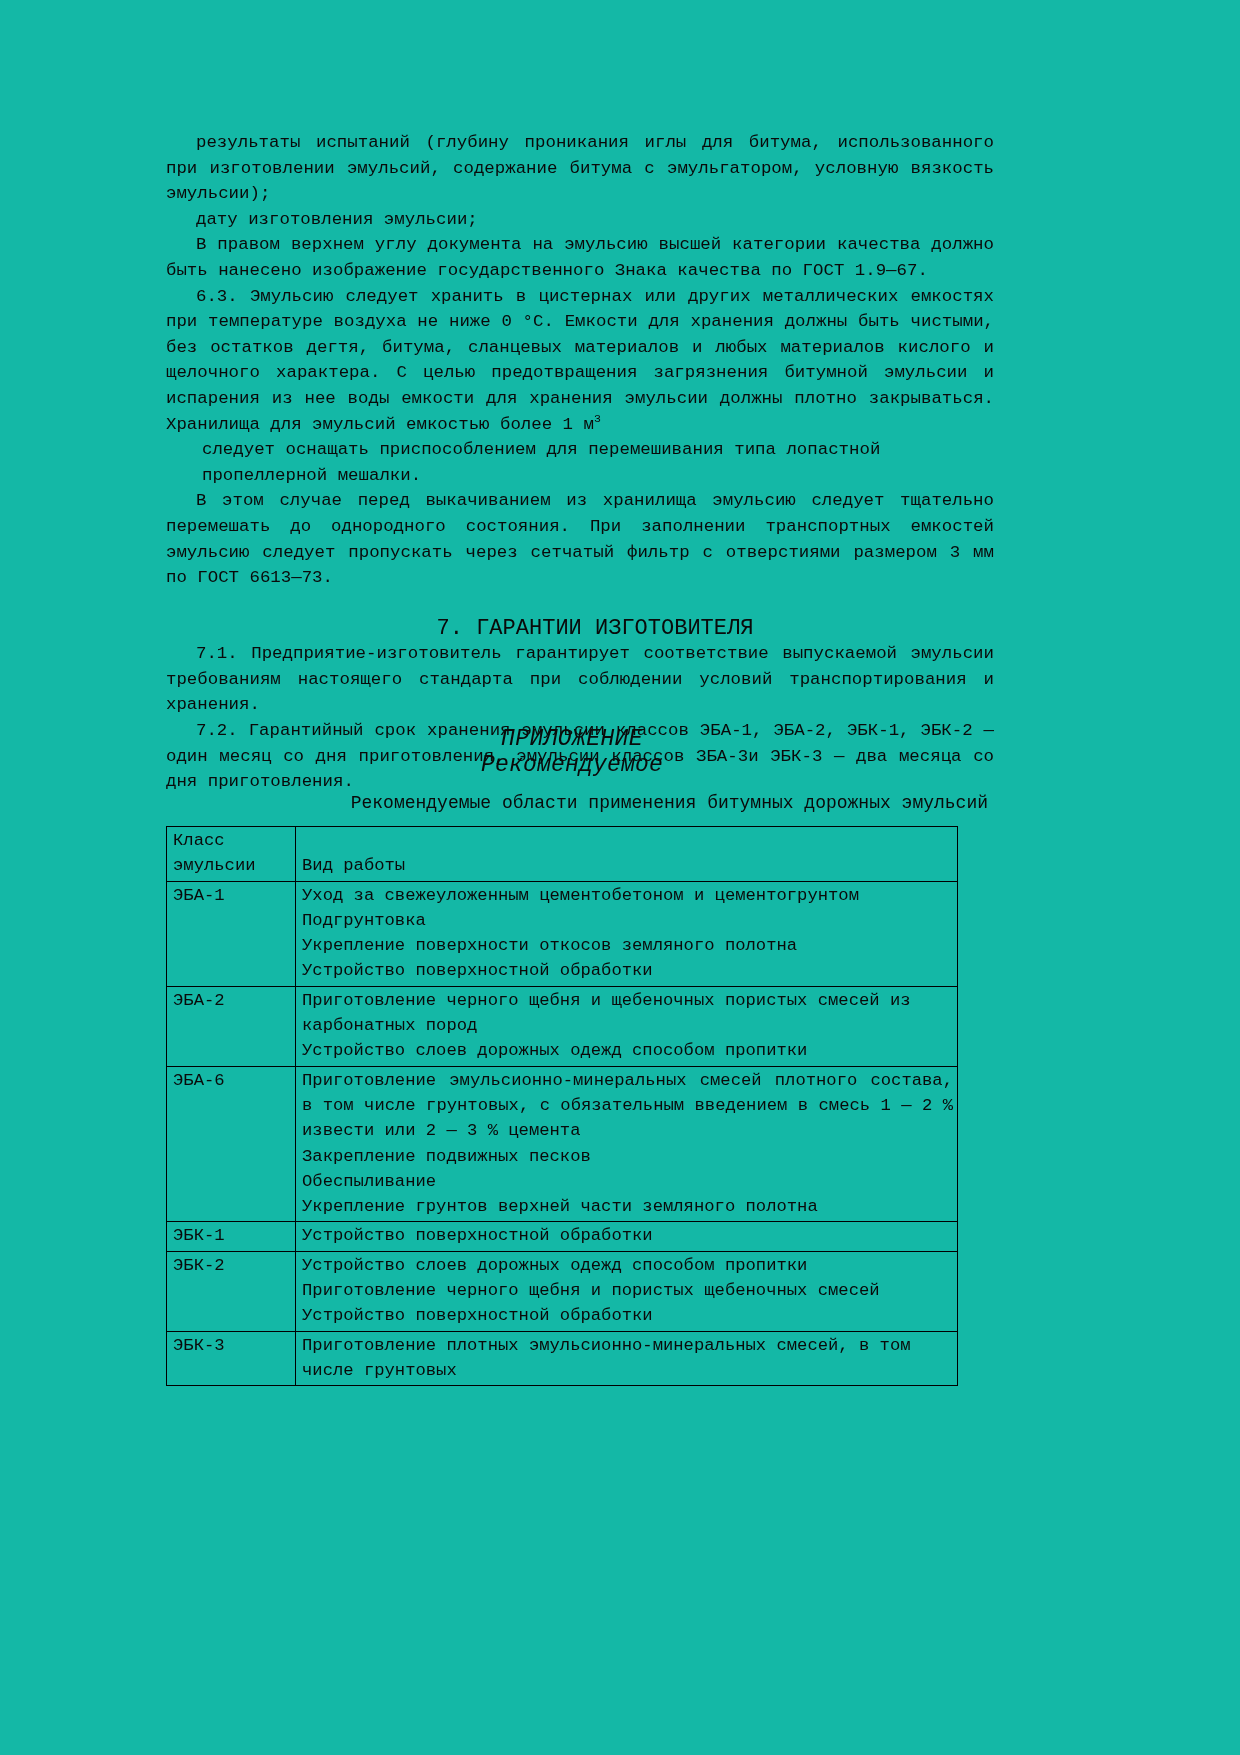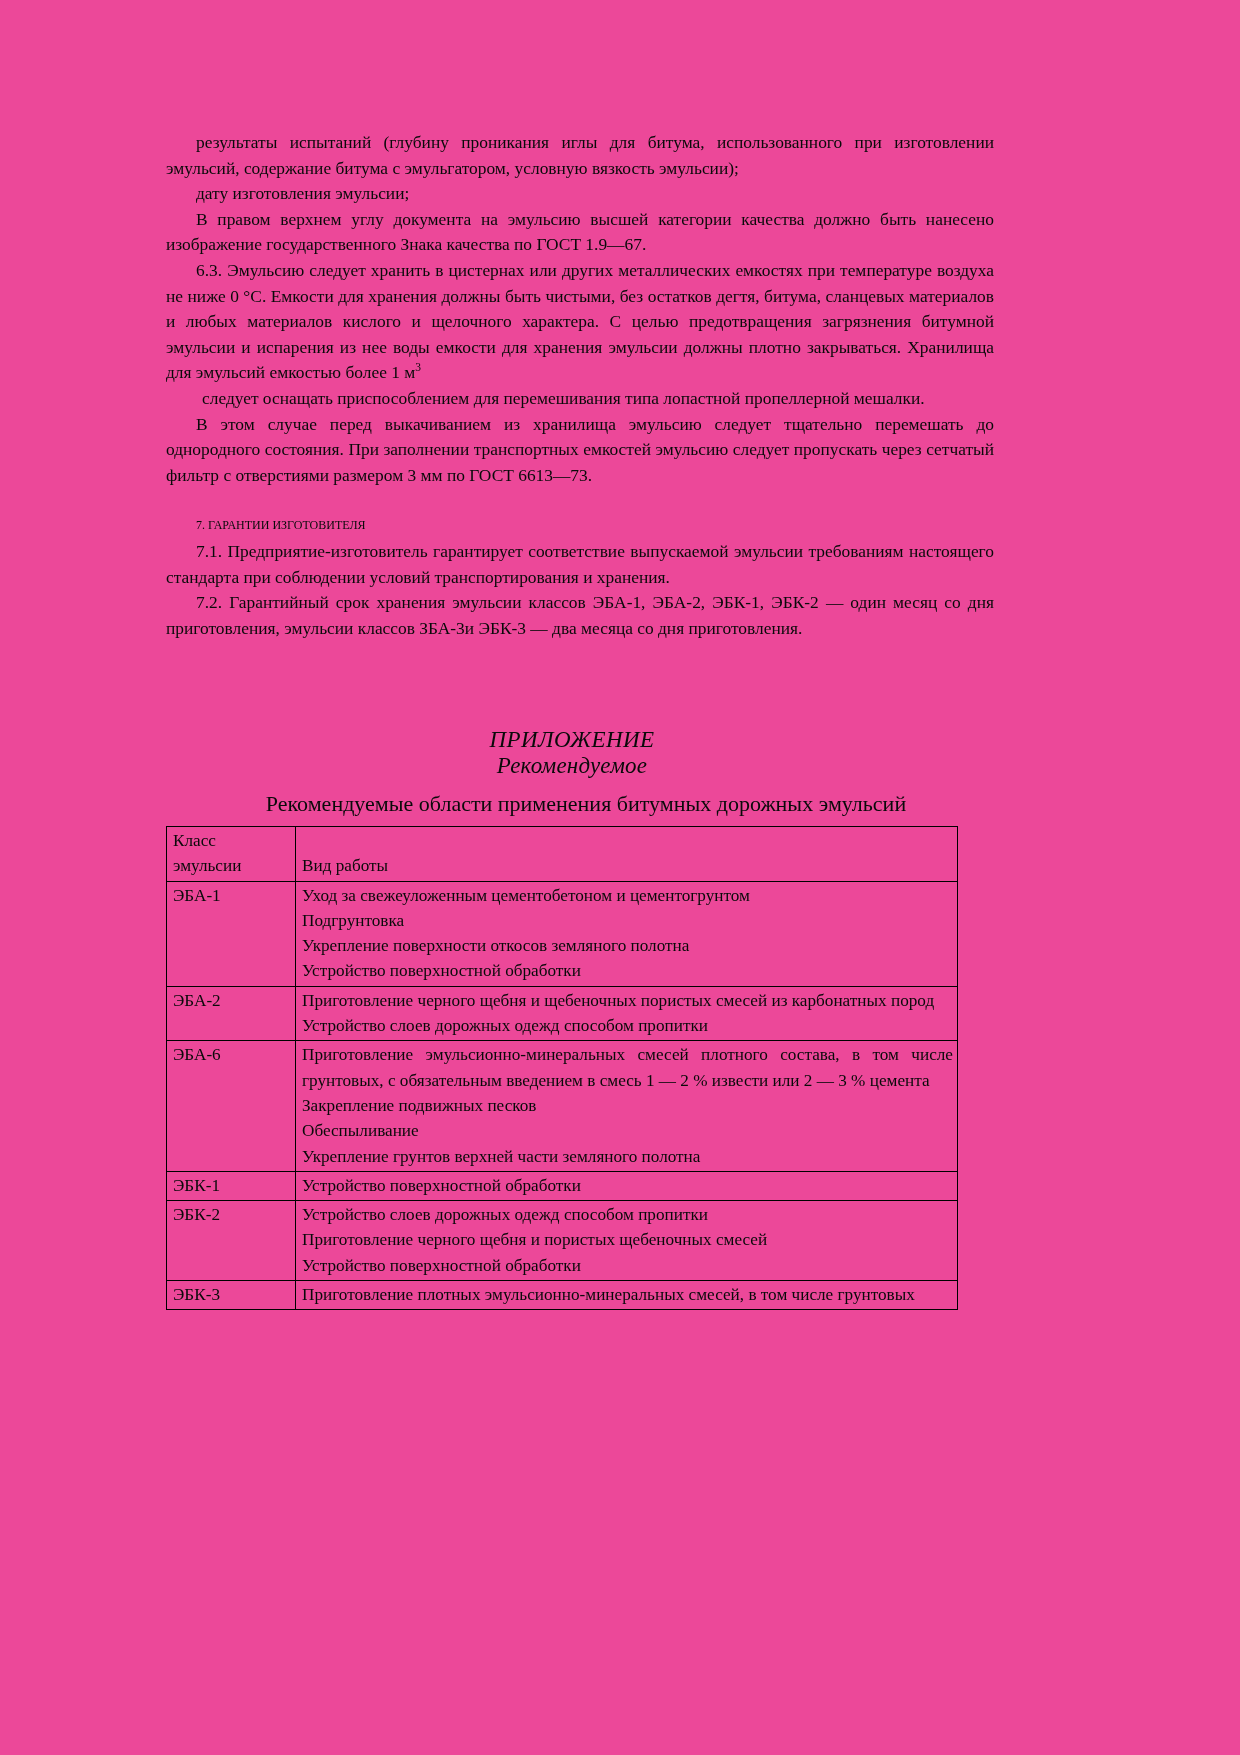--- a/index.html
+++ b/index.html
@@ -13,21 +13,22 @@
     font-family: "Liberation Serif", "DejaVu Serif", serif;
     color: #0a0a0a;
     position: relative;
     overflow: hidden;
   }
   .page {
     position: absolute;
     left: 0; top: 0;
     width: 1240px;
     height: 1755px;
-    background: #ec4899;
+    background: #14b8a6;
+    font-family: Liberation Mono, monospace;
   }
   .content {
     position: absolute;
     left: 166px;
     top: 130px;
     width: 828px;
   }
   p.para {
     margin: 0;
     font-size: 17.4px;
@@ -43,24 +44,24 @@
   p.para.last-left {
     text-align: left;
   }
   .sup {
     font-size: 11.5px;
     vertical-align: super;
     line-height: 0;
   }
   .section-head {
     margin: 0;
-    font-size: 12px;
+    font-size: 22px;
     line-height: 25.6px;
     text-indent: 30px;
-    text-align: left;
+    text-align: center;
   }
   .gap-small { height: 25px; }
 
   .appendix-block {
     position: absolute;
     left: 158px;
     top: 727px;
     width: 828px;
     text-align: center;
     font-style: italic;
@@ -69,25 +70,25 @@
   }
   .appendix-title {
     letter-spacing: 0.4px;
   }
   .appendix-sub {
     letter-spacing: 0.2px;
   }
 
   .table-caption {
     position: absolute;
-    left: 172px;
+    left: 160px;
     top: 791px;
     width: 828px;
-    text-align: center;
-    font-size: 22px;
+    text-align: right;
+    font-size: 18px;
     line-height: 25.6px;
   }
 
   table.appendix-table {
     position: absolute;
     left: 166px;
     top: 826px;
     width: 792px;
     border-collapse: collapse;
     font-size: 17.2px;

